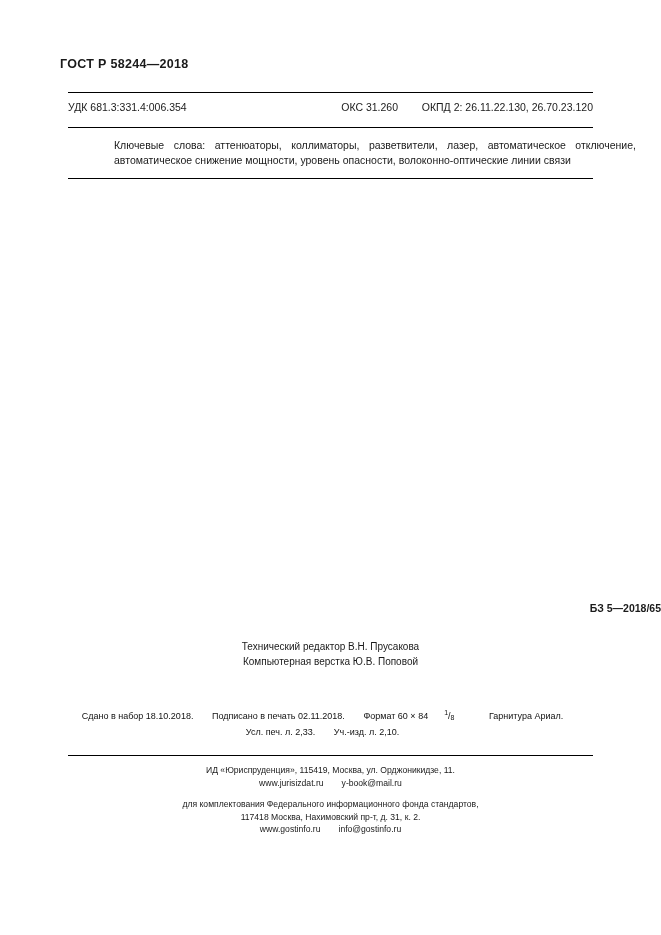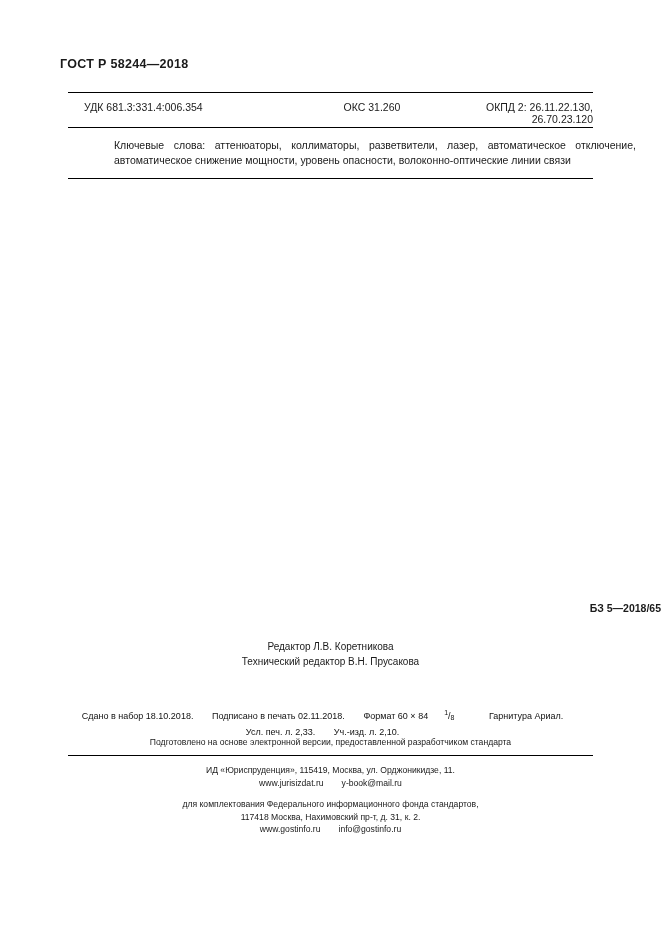--- a/index.html
+++ b/index.html
@@ -46,22 +46,22 @@
 
   .codes-row {
     position: absolute;
     top: 101px;
     left: 68px;
     width: 525px;
     font-size: 10.5px;
     display: flex;
     justify-content: space-between;
   }
-  .codes-row .c1 { width: 190px; margin-left: 16px; }
-  .codes-row .c2 { width: 140px; text-align: center; margin-left: 28px; }
+  .codes-row .c1 { width: 190px; }
+  .codes-row .c2 { width: 140px; text-align: right; }
   .codes-row .c3 { text-align: right; flex: 1; }
 
   .keywords {
     position: absolute;
     top: 138px;
     left: 70px;
     width: 522px;
     font-size: 10.5px;
     line-height: 15px;
     text-align: justify;
@@ -146,38 +146,37 @@
 
   <div class="rule rule-mid thin"></div>
 
   <div class="keywords">Ключевые слова: аттенюаторы, коллиматоры, разветвители, лазер, автоматическое отключение, автоматическое снижение мощности, уровень опасности, волоконно-оптические линии связи</div>
 
   <div class="rule rule-bot"></div>
 
   <div class="bz-line">БЗ 5—2018/65</div>
 
   <div class="credits">
-    <div>Редактор Л.В. Коретникова</div>
     <div>Технический редактор В.Н. Прусакова</div>
+    <div>Компьютерная верстка Ю.В. Поповой</div>
   </div>
 
   <div class="print-info">
     <div class="row1">
       <span>Сдано в набор 18.10.2018.</span>
       <span>Подписано в печать 02.11.2018.</span>
       <span><span>Формат 60 × 84</span><span class="frac"><sup>1</sup>/<sub>8</sub></span></span>
       <span>Гарнитура Ариал.</span>
     </div>
     <div class="row2">
       <span>Усл. печ. л. 2,33.</span>
       <span>Уч.-изд. л. 2,10.</span>
     </div>
   </div>
 
-  <div class="prepared">Подготовлено на основе электронной версии, предоставленной разработчиком стандарта</div>
 
   <div class="rule rule-footer"></div>
 
   <div class="footer-block">
     <div>ИД «Юриспруденция», 115419, Москва, ул. Орджоникидзе, 11.</div>
     <div>
       <span>www.jurisizdat.ru</span><span class="sp"></span><span>y-book@mail.ru</span>
     </div>
     <div class="gap"></div>
     <div>для комплектования Федерального информационного фонда стандартов,</div>

